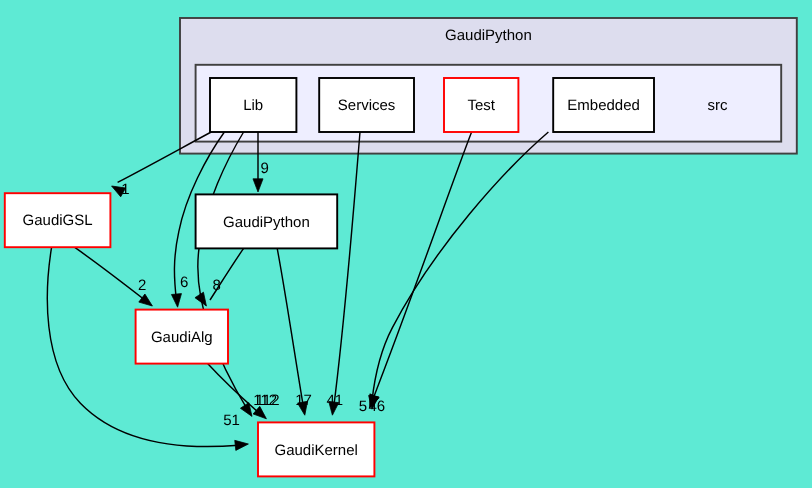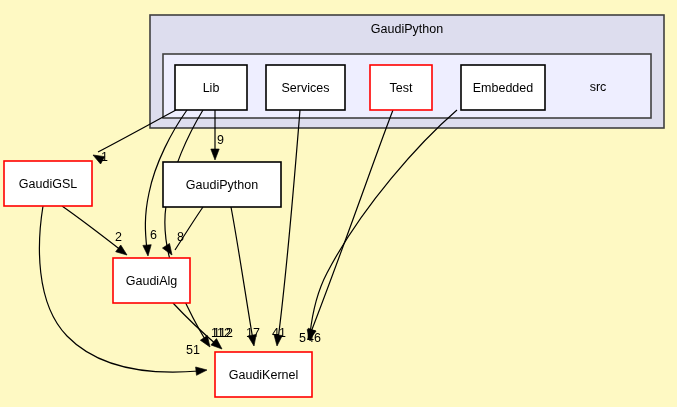--- a/index.html
+++ b/index.html
@@ -1,17 +1,17 @@
 <!DOCTYPE html>
 <html><head>
 <meta charset="utf-8">
 <style>
   html,body{margin:0;padding:0;background:#ffffff;}
   body{font-family:"Liberation Sans",sans-serif;}
-  #stage{position:relative;width:677px;height:407px;overflow:hidden;background:#fef9c3;}
+  #stage{position:relative;width:677px;height:407px;overflow:hidden;background:#5eead4;}
   svg#graph{position:absolute;left:0;top:0;width:677px;height:407px;display:block;}
   .clusterbox{stroke:#404040;stroke-width:1.6;}
   .nodebox{fill:#ffffff;stroke-width:1.6;}
   .nodebox.black{stroke:#000000;}
   .nodebox.red{stroke:#ff0000;}
   .edge{fill:none;stroke:#000000;stroke-width:1.2;}
   .arrow{fill:#000000;stroke:#000000;stroke-width:0.6;}
   text{font-family:"Liberation Sans",sans-serif;fill:#000000;}
   .node-label{font-size:12.5px;text-anchor:middle;dominant-baseline:middle;}
   .cluster-label{font-size:12.5px;text-anchor:middle;dominant-baseline:middle;}

